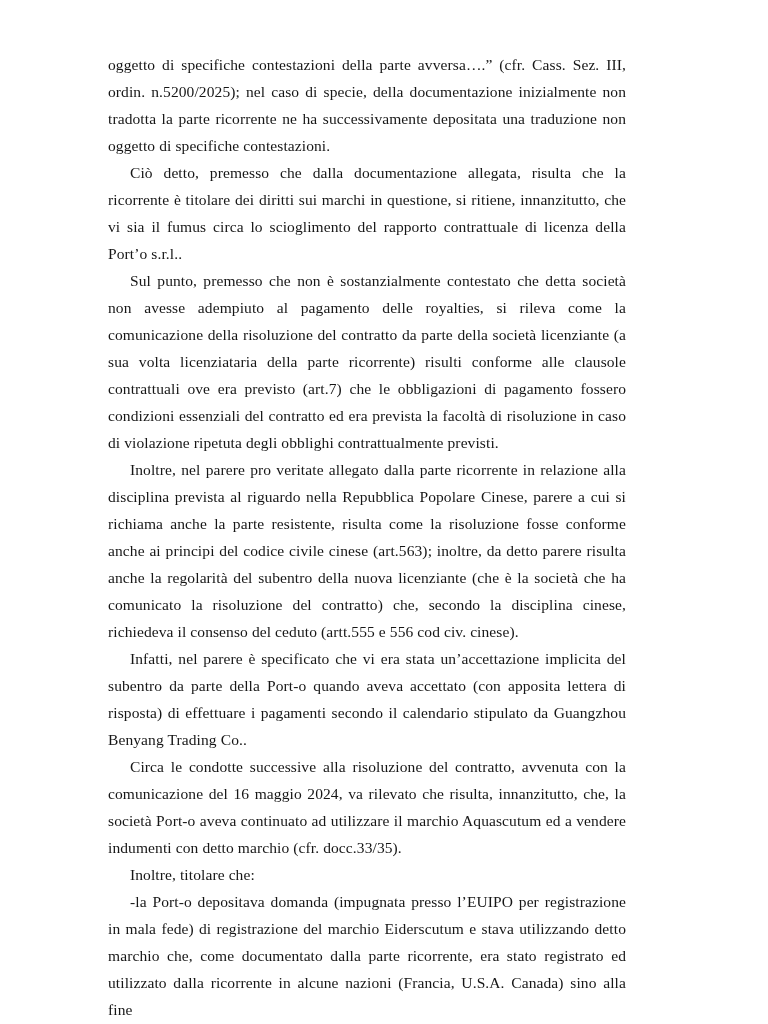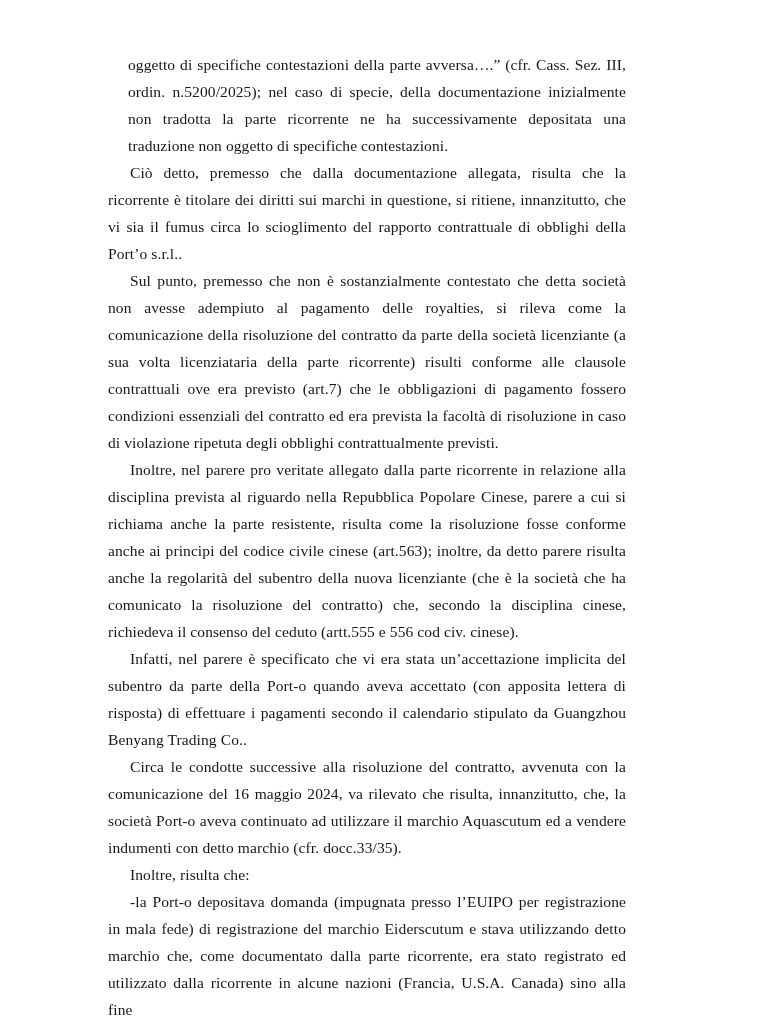--- a/index.html
+++ b/index.html
@@ -21,30 +21,30 @@
     line-height: 27px;
     color: #161616;
     text-align: justify;
     letter-spacing: 0.1px;
   }
   .para {
     margin: 0;
     padding: 0;
     text-indent: 22px;
   }
-  .para.no-indent { text-indent: 0; margin-left: 20px; }
+  .para.no-indent { text-indent: 0; }
   .italic { }
 </style>
 </head>
 <body>
 
 <div class="page">
   <div class="text-block">
     <p class="para no-indent">oggetto di specifiche contestazioni della parte avversa….” (cfr. Cass. Sez. III, ordin. n.5200/2025); nel caso di specie, della documentazione inizialmente non tradotta la parte ricorrente ne ha successivamente depositata una traduzione non oggetto di specifiche contestazioni.</p>
-    <p class="para">Ciò detto, premesso che dalla documentazione allegata, risulta che la ricorrente è titolare dei diritti sui marchi in questione, si ritiene, innanzitutto, che vi sia il fumus circa lo scioglimento del rapporto contrattuale di obblighi della Port’o s.r.l..</p>
+    <p class="para">Ciò detto, premesso che dalla documentazione allegata, risulta che la ricorrente è titolare dei diritti sui marchi in questione, si ritiene, innanzitutto, che vi sia il fumus circa lo scioglimento del rapporto contrattuale di licenza della Port’o s.r.l..</p>
     <p class="para">Sul punto, premesso che non è sostanzialmente contestato che detta società non avesse adempiuto al pagamento delle royalties, si rileva come la comunicazione della risoluzione del contratto da parte della società licenziante (a sua volta licenziataria della parte ricorrente) risulti conforme alle clausole contrattuali ove era previsto (art.7) che le obbligazioni di pagamento fossero condizioni essenziali del contratto ed era prevista la facoltà di risoluzione in caso di violazione ripetuta degli obblighi contrattualmente previsti.</p>
     <p class="para"><span>Inoltre, nel parere </span><span class="italic">pro veritate</span><span> allegato dalla parte ricorrente in relazione alla disciplina prevista al riguardo nella Repubblica Popolare Cinese, parere a cui si richiama anche la parte resistente, risulta come la risoluzione fosse conforme anche ai principi del codice civile cinese (art.563); inoltre, da detto parere risulta anche la regolarità del subentro della nuova licenziante (che è la società che ha comunicato la risoluzione del contratto) che, secondo la disciplina cinese, richiedeva il consenso del ceduto (artt.555 e 556 cod civ. cinese).</span></p>
     <p class="para">Infatti, nel parere è specificato che vi era stata un’accettazione implicita del subentro da parte della Port-o quando aveva accettato (con apposita lettera di risposta) di effettuare i pagamenti secondo il calendario stipulato da Guangzhou Benyang Trading Co..</p>
     <p class="para">Circa le condotte successive alla risoluzione del contratto, avvenuta con la comunicazione del 16 maggio 2024, va rilevato che risulta, innanzitutto, che, la società Port-o aveva continuato ad utilizzare il marchio Aquascutum ed a vendere indumenti con detto marchio (cfr. docc.33/35).</p>
-    <p class="para">Inoltre, risulta che:</p>
+    <p class="para">Inoltre, titolare che:</p>
     <p class="para">-la Port-o depositava domanda (impugnata presso l’EUIPO per registrazione in mala fede) di registrazione del marchio Eiderscutum e stava utilizzando detto marchio che, come documentato dalla parte ricorrente, era stato registrato ed utilizzato dalla ricorrente in alcune nazioni (Francia, U.S.A. Canada) sino alla fine</p>
   </div>
 </div>
 
 </body></html>

